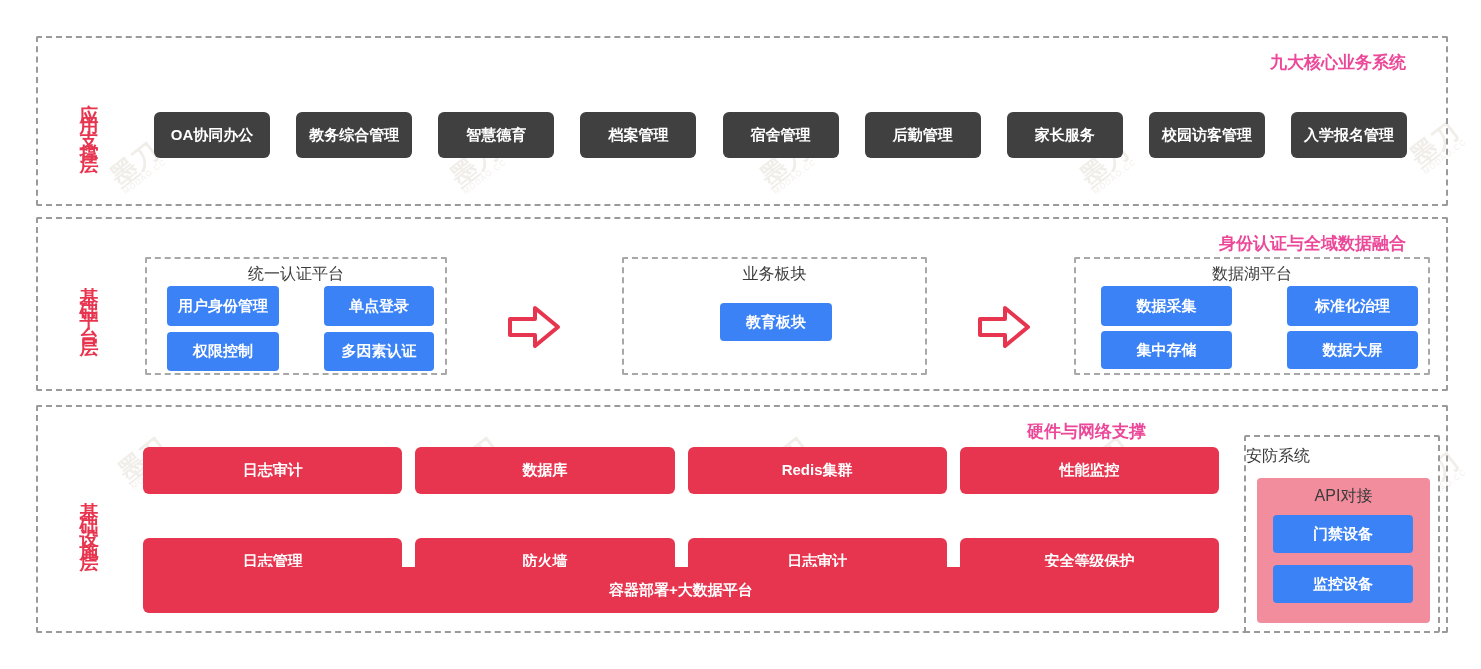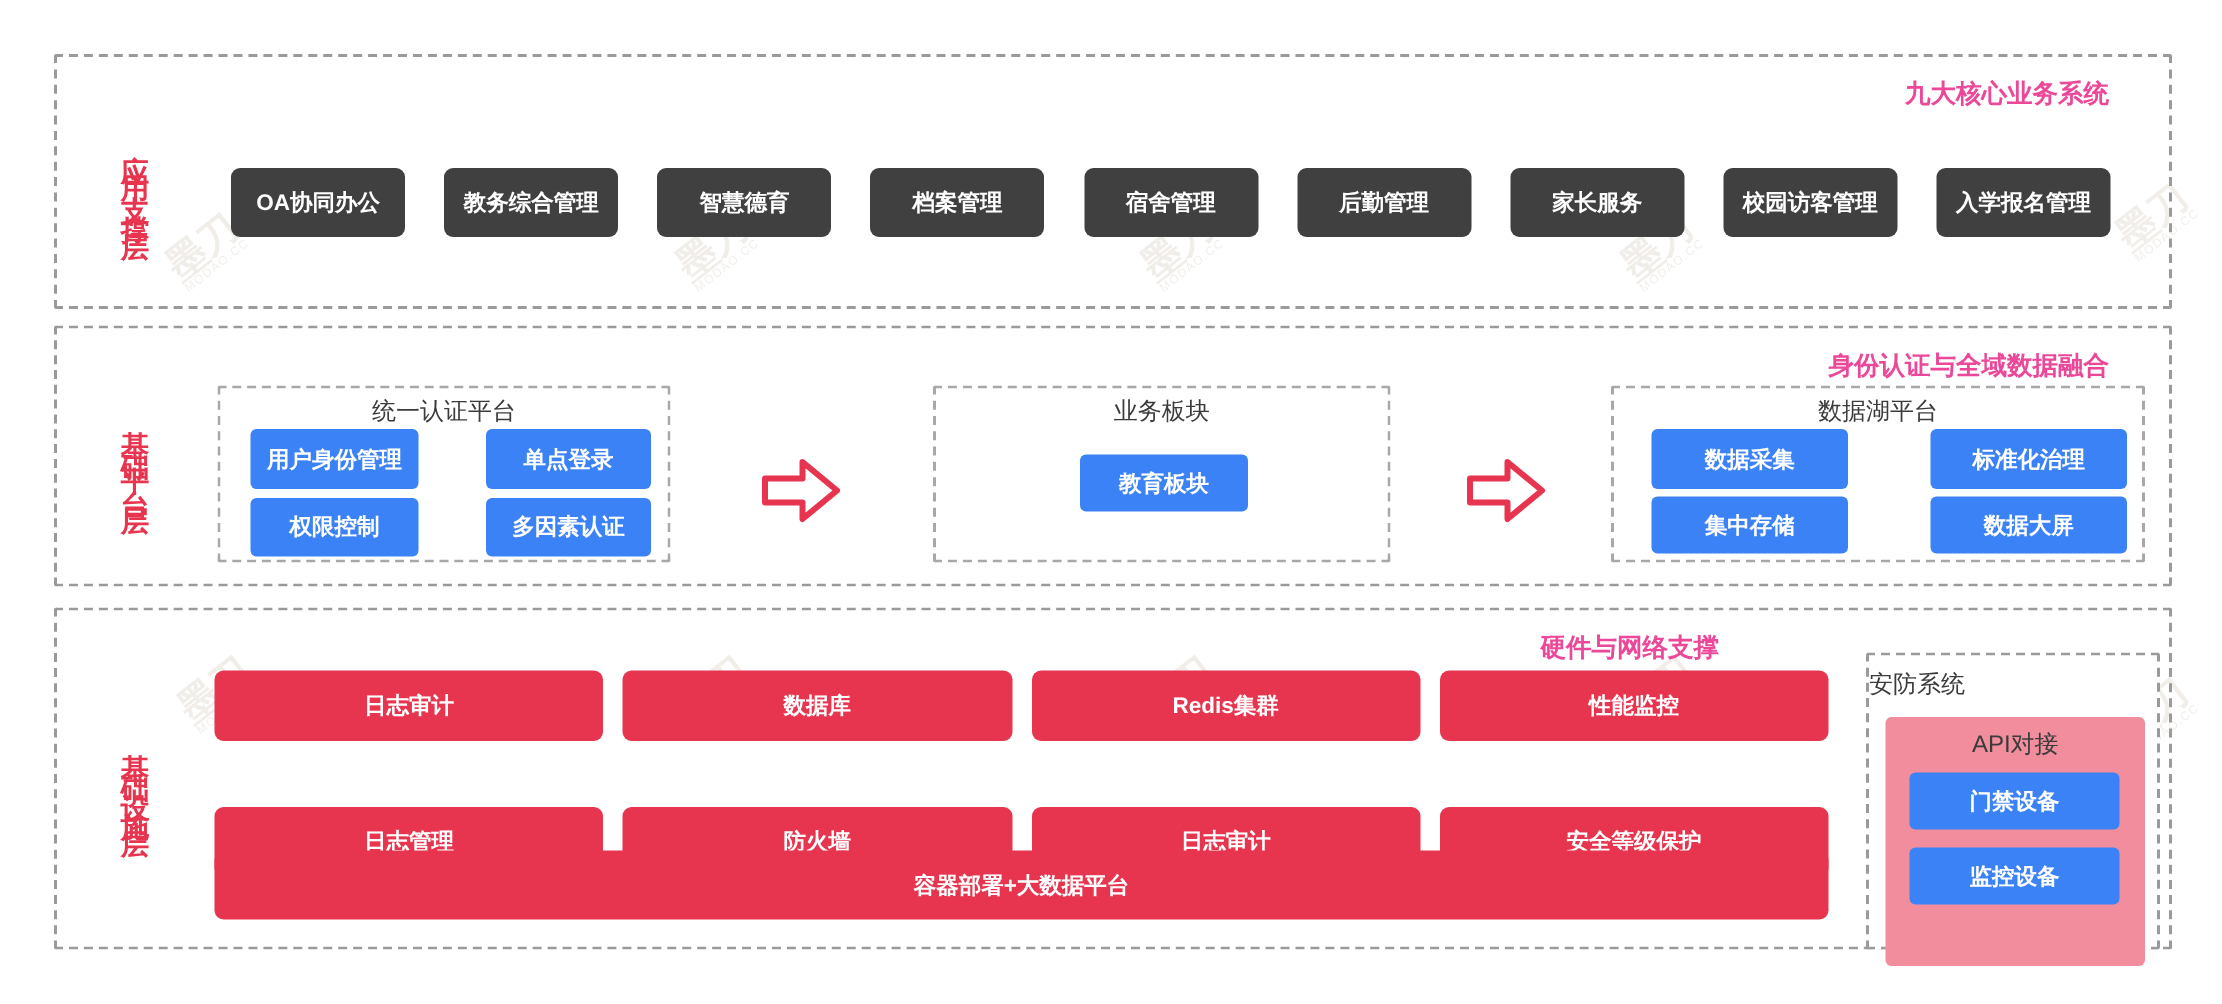--- a/index.html
+++ b/index.html
@@ -79,21 +79,21 @@
   }
   #security-box {
     position:absolute; left:1206px; top:28px; width:196px; height:198px;
     border:2px dashed #9a9a9a; border-radius:2px; background:#ffffff;
   }
   #security-title {
     position:absolute; top:9px; left:0; right:0; text-align:left;
     color:#3b3b3b; font-size:16px;
   }
   #api-panel {
-    position:absolute; left:11px; top:41px; width:173px; height:166px;
+    position:absolute; left:11px; top:41px; width:173px; height:145px;
     background:#f18d9d; border-radius:4px;
   }
   #api-title {
     position:absolute; top:8px; left:0; right:0; text-align:center;
     color:#3b3b3b; font-size:16px;
   }
   #api-panel .btn-red { left:16px; width:140px; height:38px; }
   #btn-door    { top:37px; }
   #btn-monitor { top:87px; }
 

